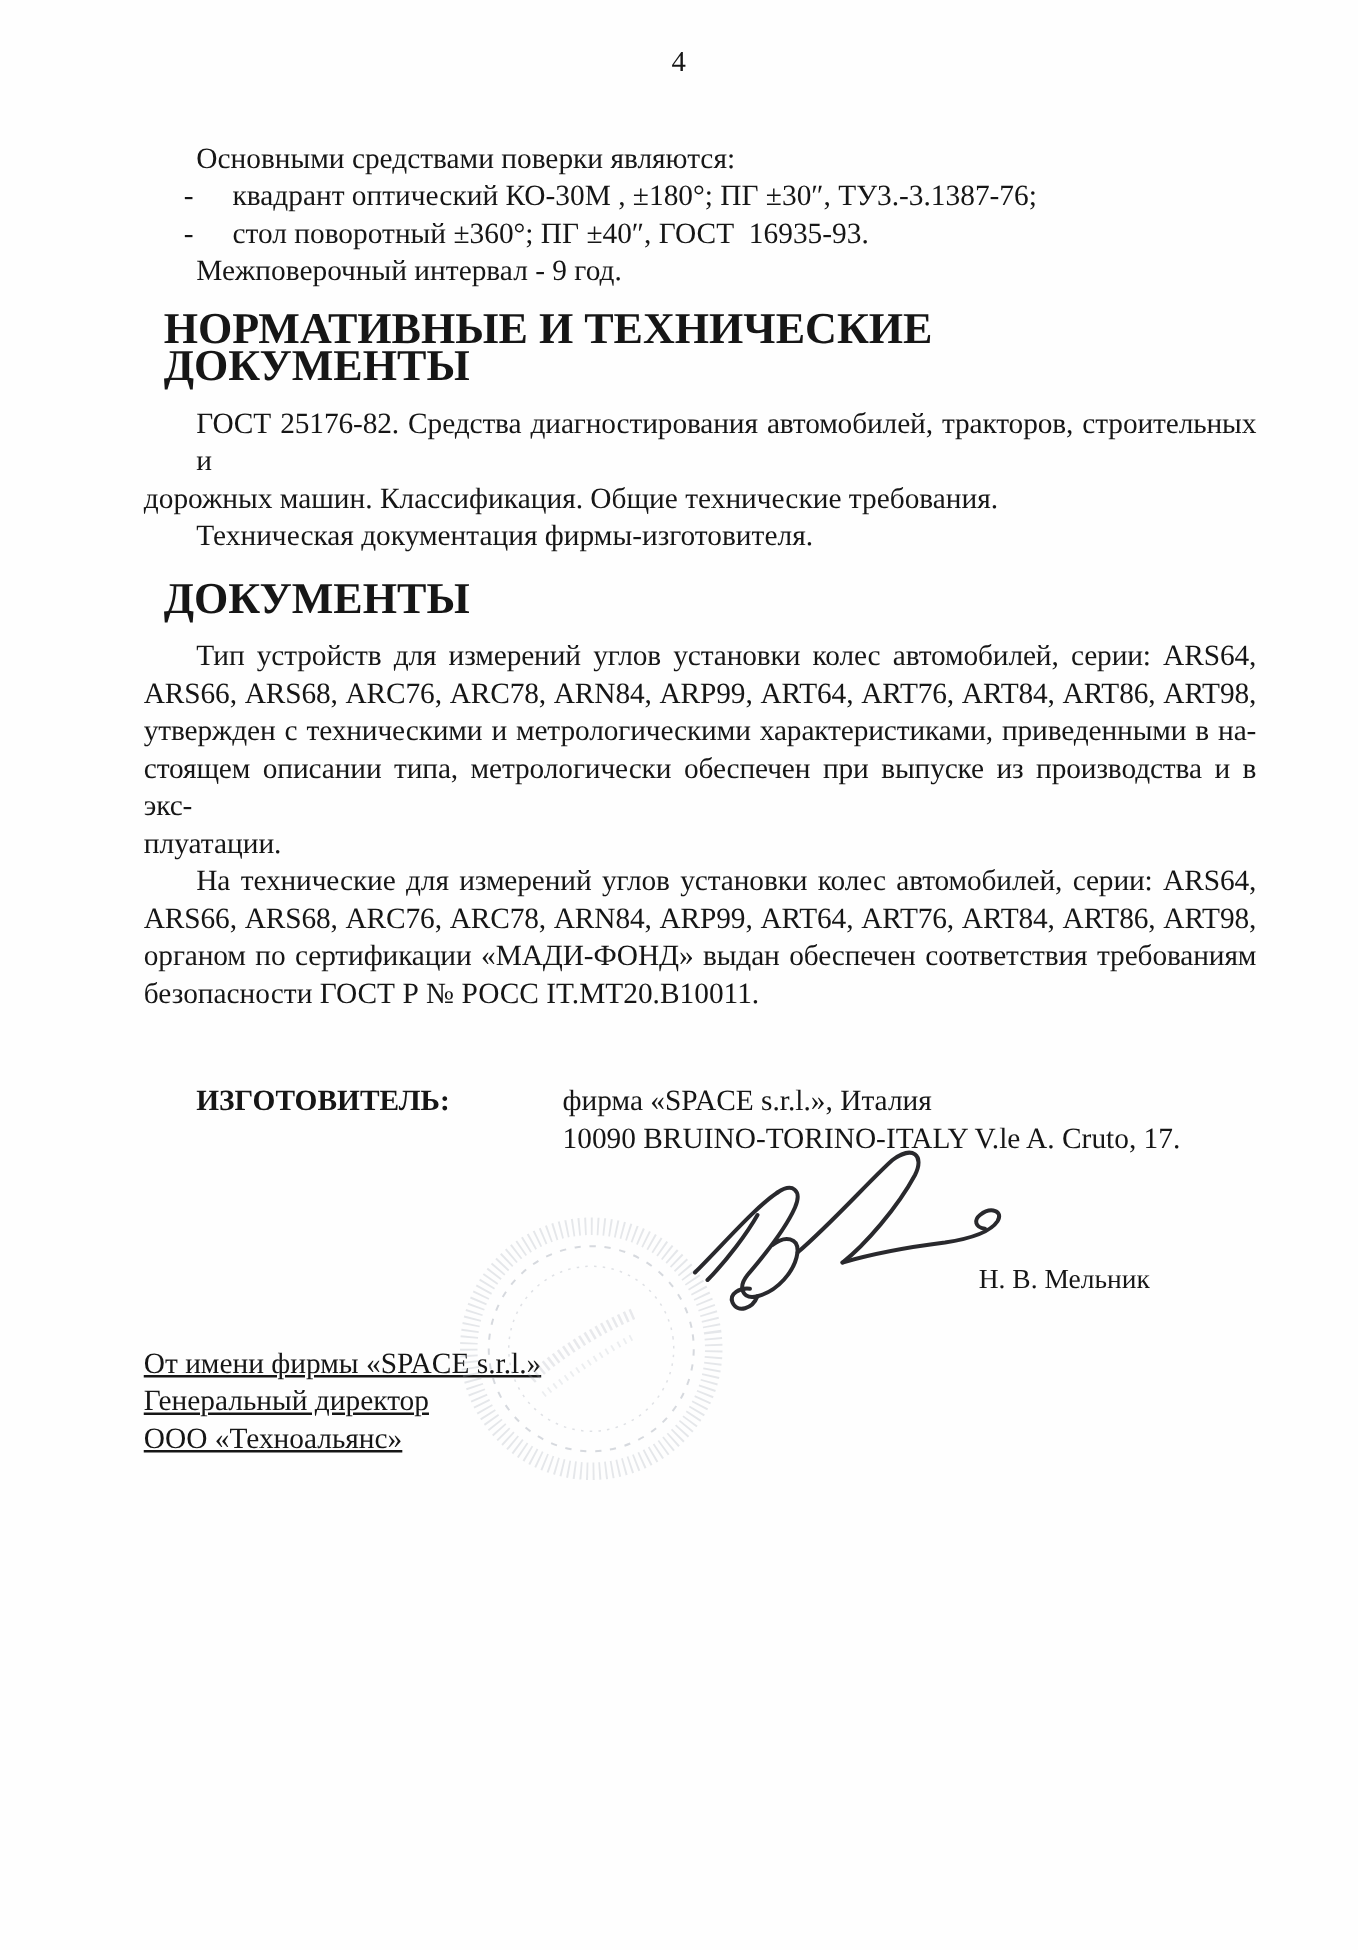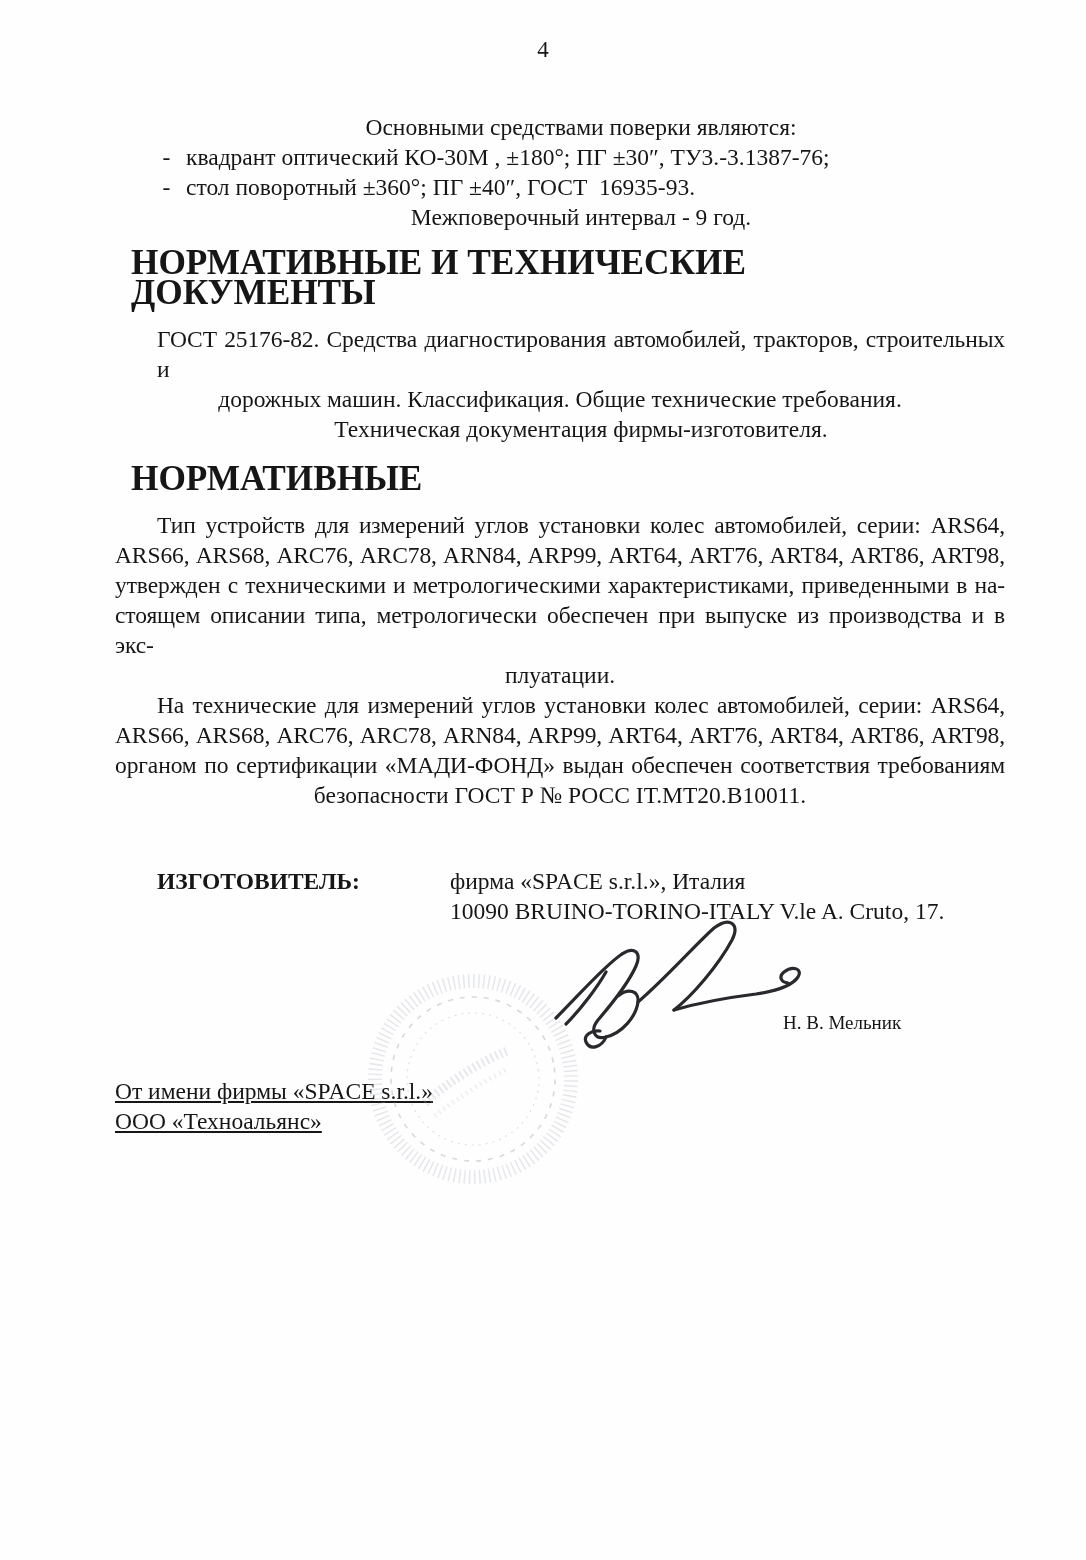--- a/index.html
+++ b/index.html
@@ -12,38 +12,38 @@
     color:#161616;
   }
   .page-num {
     position:absolute; top:36px; left:0; width:100%;
     text-align:center; font-size:23px; line-height:28px;
   }
   .content {
     position:absolute; left:115px; top:112px; width:890px;
     font-size:23.5px; line-height:30px;
   }
-  .line { margin:0;text-align:center; }
+  .line { margin:0; }
   .indent { padding-left:42px; }
   .just { text-align:justify; text-align-last:justify; letter-spacing:-0.1px; }
   .list-line { padding-left:32px; display:flex; }
   .dash { flex:0 0 39px; }
   .heading { font-weight:bold; text-align:left; margin:16px;font-family:Liberation Serif, serif; }
   .h-norm { margin-top:16px; }
   .h-concl { margin-top:20px; }
   .man-row { display:flex; margin-top:56px; }
   .man-label { font-weight:bold; padding-left:42px; flex:0 0 293px; }
   .man-lines p { margin:0; }
   .signoff { margin-top:150px; }
   .signoff p { margin:0;text-decoration:underline; }
   .stamp { position:absolute; left:360px; top:968px; }
   .sig-svg { position:absolute; left:546px; top:920px; }
   .signer {
     position:absolute; left:783px; top:1008px;
-    font-size:19px; line-height:30px;
+    font-size:22px; line-height:30px;
   }
 </style>
 </head>
 <body>
 
 <div class="page">
 
   <div class="page-num">4</div>
 
   <main class="content">
@@ -59,41 +59,42 @@
       <span>стол поворотный ±360°; ПГ ±40″, ГОСТ&nbsp; 16935-93.</span>
     </div>
 
     <p class="line indent">Межповерочный интервал - 9 год.</p>
 
     <h2 class="heading h-norm">НОРМАТИВНЫЕ И ТЕХНИЧЕСКИЕ ДОКУМЕНТЫ</h2>
     <p class="line just indent">ГОСТ 25176-82. Средства диагностирования автомобилей, тракторов, строительных и</p>
     <p class="line">дорожных машин. Классификация. Общие технические требования.</p>
     <p class="line indent">Техническая документация фирмы-изготовителя.</p>
 
-    <h2 class="heading h-concl">НОРМАТИВНЫЕ</h2>
+    <h2 class="heading h-concl">ДОКУМЕНТЫ</h2>
     <p class="line just indent">Тип устройств для измерений углов установки колес автомобилей, серии: ARS64,</p>
     <p class="line just">ARS66, ARS68, ARC76, ARC78, ARN84, ARP99, ART64, ART76, ART84, ART86, ART98,</p>
     <p class="line just">утвержден с техническими и метрологическими характеристиками, приведенными в на-</p>
     <p class="line just">стоящем описании типа, метрологически обеспечен при выпуске из производства и в экс-</p>
     <p class="line">плуатации.</p>
     <p class="line just indent">На технические для измерений углов установки колес автомобилей, серии: ARS64,</p>
     <p class="line just">ARS66, ARS68, ARC76, ARC78, ARN84, ARP99, ART64, ART76, ART84, ART86, ART98,</p>
     <p class="line just">органом по сертификации «МАДИ-ФОНД» выдан обеспечен соответствия требованиям</p>
     <p class="line">безопасности ГОСТ Р № РОСС IT.МТ20.В10011.</p>
 
     <div class="man-row">
       <span class="man-label">ИЗГОТОВИТЕЛЬ:</span>
       <div class="man-lines">
         <p>фирма «SPACE s.r.l.», Италия</p>
         <p>10090 BRUINO-TORINO-ITALY V.le A. Cruto, 17.</p>
       </div>
     </div>
 
     <div class="signoff">
       <p>От имени фирмы «SPACE s.r.l.»</p>
+      <p>Генеральный директор</p>
       <p>ООО «Техноальянс»</p>
     </div>
 
   </main>
 
   <svg class="stamp" width="226" height="222" viewBox="0 0 226 222">
     <g fill="none" stroke="#a7adb8" transform="rotate(-8 113 111)">
       <circle cx="113" cy="111" r="98" stroke-width="14" stroke-dasharray="1.5 3.5" opacity="0.28"></circle>
       <circle cx="113" cy="111" r="82" stroke-width="1.6" stroke-dasharray="5 7" opacity="0.45"></circle>
       <circle cx="113" cy="111" r="66" stroke-width="1.2" stroke-dasharray="2 5" opacity="0.35"></circle>

